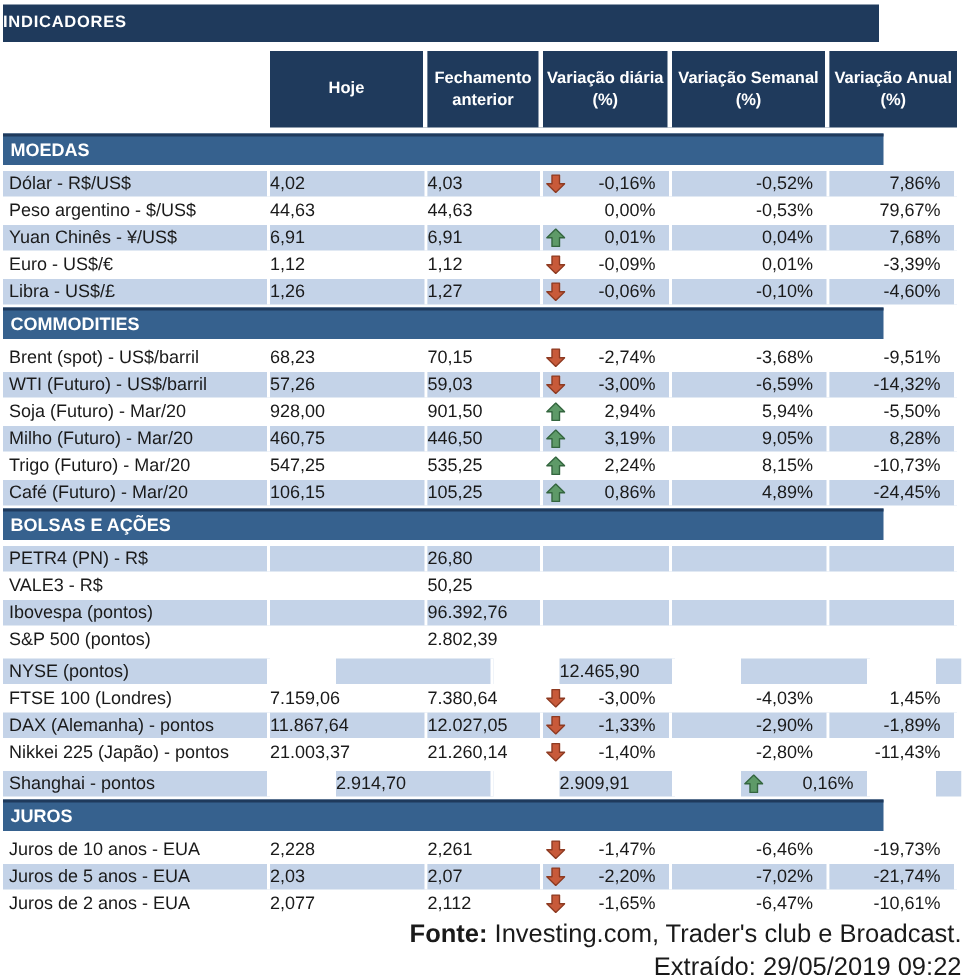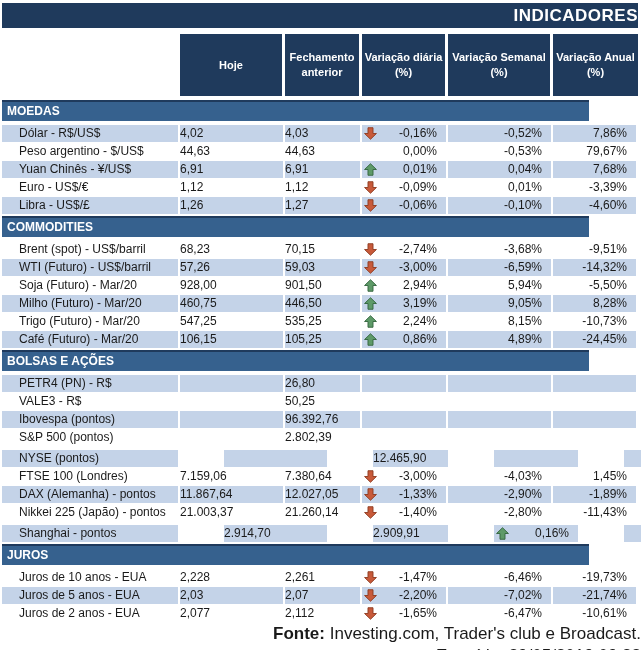--- a/index.html
+++ b/index.html
@@ -7,30 +7,30 @@
     position:relative;
     width:641px; height:650px;
     box-sizing:border-box;
     padding:3px 0 0 2px;
     background:#fff;
     font-family:"Liberation Sans","DejaVu Sans",sans-serif;
     color:var(--text,#1a1a1a);
     overflow:hidden;
   }
   .title-bar {
-    width:636px; height:25px;
+    width:584px; height:25px;
     background:var(--navy);
-    color:#fff; font-weight:bold; font-size:17px;
-    text-align:right; line-height:25px; letter-spacing:.5px;
+    color:#fff; font-weight:bold; font-size:11px;
+    text-align:left; line-height:25px; letter-spacing:.5px;
     margin-bottom:6px;
   }
   .col-headers {
     display:grid;
     grid-template-columns:105px 77px 86px 105px 85px;
-    margin-left:178px; width:458px; height:62px;
+    margin-left:178px; width:458px; height:51px;
     margin-bottom:4px;
   }
   .col-head {
     background:var(--navy); color:#fff;
     font-weight:bold; font-size:11px; line-height:1.35;
     display:flex; flex-direction:column; align-items:center; justify-content:center;
     text-align:center;
     border-right:3px solid #fff; box-sizing:border-box; padding:0 1px;
   }
   .col-head:last-child { border-right:none; }
@@ -49,21 +49,21 @@
     width:636px; height:17px; margin-bottom:1px;
     font-size:12px; line-height:17px;
   }
   .row.gap-before { margin-top:4px;gap:44px; }
   .cell {
     box-sizing:border-box;
     border-right:2px solid #fff;
     overflow:hidden; white-space:nowrap;
   }
   .row.light .cell { background:var(--lightrow); }
-  .cell.label { padding-left:17px; }
+  .cell.label { padding-left:4px; }
   .cell.num  { text-align:left; padding-right:6px; }
   .cell.pct  { text-align:right; padding-right:9px; }
   .cell.diaria { display:flex; align-items:center; padding-right:9px; }
   .cell.diaria .icon-wrap { margin-left:2px; width:13px; height:13px; display:flex; align-items:center; }
   .cell.diaria .val { margin-left:auto; }
   .footer { margin-top:2px; font-size:17px; padding-left:2px;text-align:right; }
   .footer .bold { font-weight:bold; }
   .extraido { margin-left:100px; margin-top:2px; }
 </style>
 </head>

